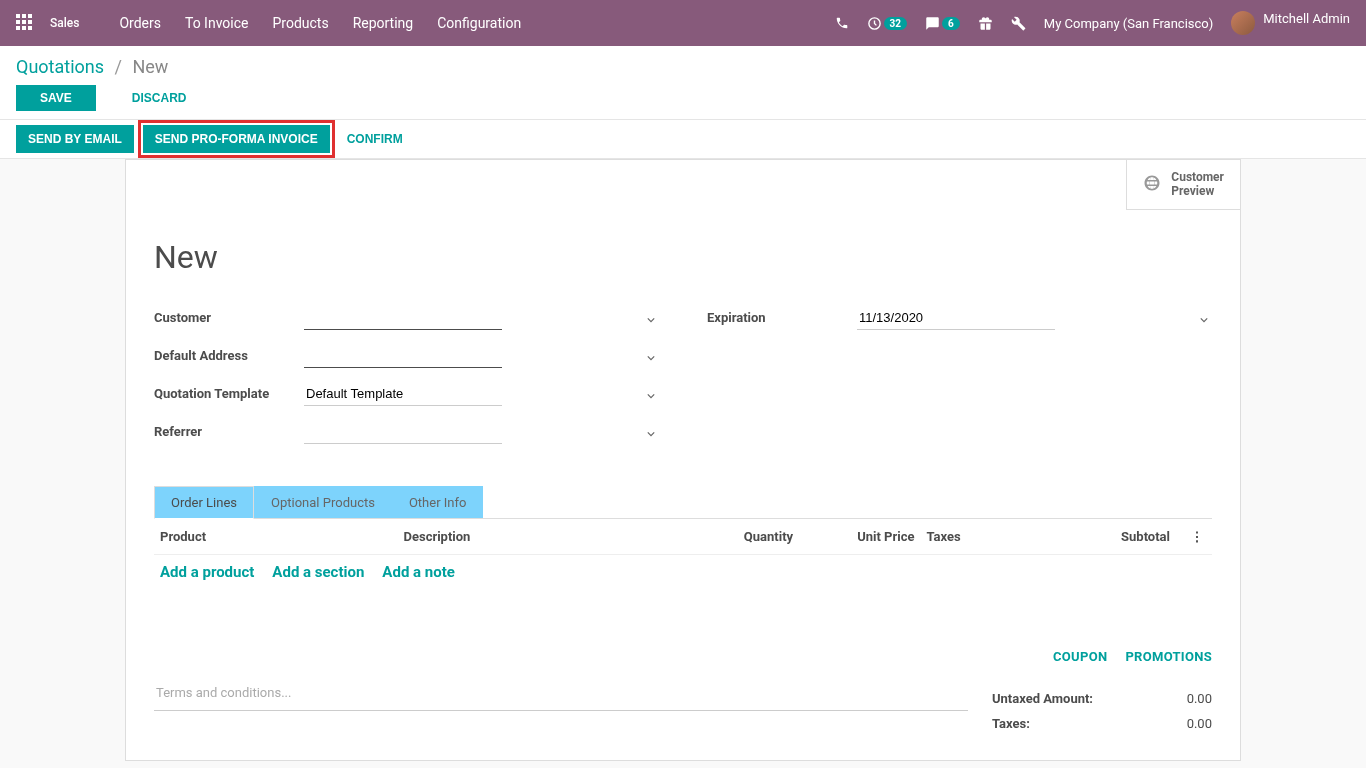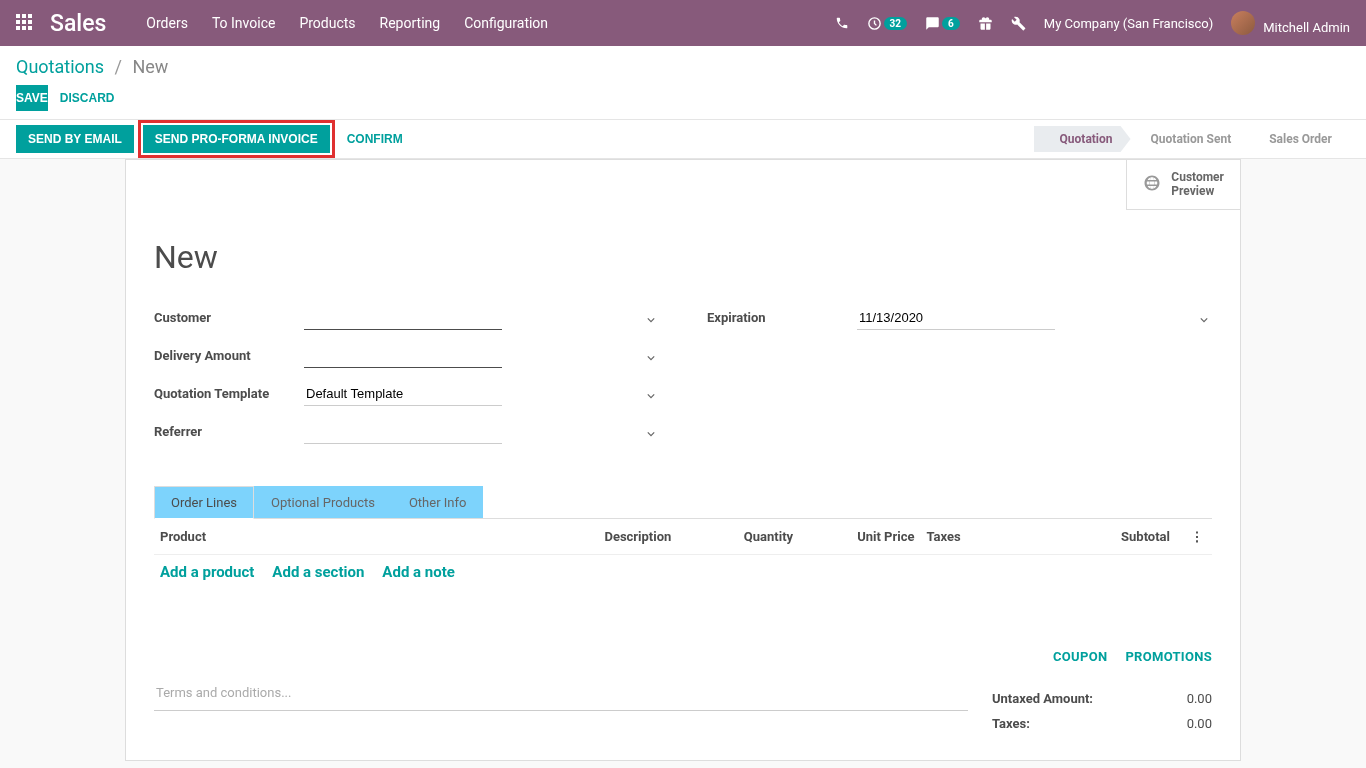--- a/index.html
+++ b/index.html
@@ -2,40 +2,40 @@
 <html><head>
 <meta charset="utf-8">
 <style>
 * { box-sizing: border-box; margin: 0; padding: 0; }
 body { font-family: -apple-system, BlinkMacSystemFont, "Segoe UI", Roboto, "Helvetica Neue", Arial, sans-serif; font-size: 13px; color: #4c4c4c; background: #f9f9f9; }
 
 
 .topnav { background: #875a7b; height: 46px; display: flex; align-items: center; color: #fff; padding: 0 16px; }
 .apps-icon { margin-right: 18px; cursor: pointer; }
 .apps-icon svg { fill: #fff; }
-.brand { font-size: 23px; font-weight: 500; margin-right: 40px; }
+.brand { font-size: 12px; font-weight: 500; margin-right: 40px; }
 .nav-menu { display: flex; gap: 24px; }
 .nav-menu a { color: #fff; text-decoration: none; font-size: 14px; }
 .nav-spacer { flex: 1; }
 .nav-right { display: flex; align-items: center; gap: 18px; }
 .nav-icon { position: relative; cursor: pointer; display: flex; align-items: center; }
 .badge { background: #00a09d; color: #fff; font-size: 10px; font-weight: 700; padding: 1px 6px; border-radius: 10px; margin-left: 2px; }
 .badge-chat { background: #00a09d; }
 .company { font-size: 13px; }
-.user { display: flex; align-items: flex-end; gap: 8px; }
+.user { display: flex; align-items: flex-start; gap: 8px; }
 .avatar { width: 24px; height: 24px; border-radius: 50%; background: linear-gradient(135deg,#c97f5e,#8c5a3f); }
 
 
 .control-bar { background: #fff; padding: 10px 16px 8px; }
 .breadcrumb { font-size: 18px; margin-bottom: 8px; }
 .breadcrumb a { color: #00a09d; text-decoration: none; text-align: right; }
 .breadcrumb .sep { color: #999; margin: 0 6px; }
 .breadcrumb .current { color: #888; }
 .btn-row { display: flex; gap: 12px; align-items: center; }
-.btn { border: none; padding: 6px 0; font-size: 12px; font-weight: 700; cursor: pointer; text-transform: uppercase; }
+.btn { border: none; padding: 6px 24px; font-size: 12px; font-weight: 700; cursor: pointer; text-transform: uppercase; }
 .btn-primary { background: #00a09d; color: #fff; }
 .btn-link { background: transparent; color: #00a09d; }
 
 
 .status-bar { background: #fff; border-top: 1px solid #e5e5e5; border-bottom: 1px solid #e5e5e5; padding: 12px 16px; display: flex; align-items: center; height: 40px; }
 .status-bar .btn { margin-right: 4px; padding: 7px 12px; }
 .highlight-box { border: 3px solid #e03030; padding: 2px; display: inline-block; }
 .status-spacer { flex: 1; }
 .status-steps { display: flex; }
 .step { padding: 6px 18px 6px 26px; font-size: 12px; font-weight: 700; color: #999; background: #fff; position: relative; clip-path: polygon(0 0, calc(100% - 10px) 0, 100% 50%, calc(100% - 10px) 100%, 0 100%, 10px 50%); margin-left: -6px; }
@@ -63,21 +63,21 @@
 .form-input.required { border-bottom: 1.5px solid #4c4c4c; }
 
 
 .tabs { display: flex; border-bottom: 1px solid #ddd; margin-top: 30px; }
 .tab { padding: 8px 16px; border: 1px solid transparent; border-bottom: none; cursor: pointer; color: #666; font-size: 13px; background: #7dd3fc; }
 .tab.active { border-color: #ddd; border-bottom: 1px solid #fff; margin-bottom: -1px; color: #4c4c4c; }
 
 
 .table-head { display: flex; padding: 10px 6px; border-bottom: 1px solid #eee; font-weight: 700; font-size: 13px; color: #4c4c4c; }
 .col-product { flex: 2; }
-.col-desc { flex: 2.2; text-align: right; }
+.col-desc { flex: 2.2; }
 .col-qty { flex: 1; text-align: right; padding-right: 24px; }
 .col-price { flex: 0.8; text-align: right; }
 .col-tax { flex: 0.8; padding-left: 12px; }
 .col-subtotal { flex: 1.2; text-align: right; padding-right: 18px; }
 .col-kebab { width: 18px; text-align: center; cursor: pointer; }
 
 .add-row { display: flex; gap: 18px; padding: 8px 6px; }
 .add-row a { color: #00a09d; text-decoration: none; font-size: 15px; cursor: pointer; font-weight: bold; }
 
 
@@ -167,25 +167,20 @@
   </div>
 </div>
 
 <div class="status-bar">
   <button class="btn btn-primary">Send by Email</button>
   <span class="highlight-box">
     <button class="btn btn-primary" style="margin:0">Send PRO-FORMA Invoice</button>
   </span>
   <button class="btn btn-link">Confirm</button>
   <div class="status-spacer"></div>
-  <div class="status-steps">
-    <div class="step active">Quotation</div>
-    <div class="step">Quotation Sent</div>
-    <div class="step">Sales Order</div>
-  </div>
 </div>
 
 <div class="content">
   <div class="sheet">
     <div class="sheet-header">
       <div class="preview-btn">
         <span class="globe"><svg width="18" height="18" viewBox="0 0 24 24" fill="currentColor">
               <path d="M12 2C6.5 2 2 6.5 2 12s4.5 10 10 10 10-4.5 10-10S17.5 2 12 2zm7 10c0 .7-.1 1.4-.3 2h-3.2c.1-.7.1-1.3.1-2s0-1.3-.1-2h3.2c.2.6.3 1.3.3 2zm-7 8c-.9 0-2.1-1.6-2.7-4h5.4c-.6 2.4-1.8 4-2.7 4zm-3-6c-.1-.6-.1-1.3-.1-2s0-1.4.1-2h6c.1.6.1 1.3.1 2s0 1.4-.1 2H9zM5 12c0-.7.1-1.4.3-2h3.2c-.1.7-.1 1.3-.1 2s0 1.3.1 2H5.3c-.2-.6-.3-1.3-.3-2zm7-8c.9 0 2.1 1.6 2.7 4H9.3c.6-2.4 1.8-4 2.7-4zm5.8 4h-2.9c-.3-1.5-.8-2.8-1.5-3.7 1.9.6 3.5 2 4.4 3.7zM10.6 4.3c-.7.9-1.2 2.2-1.5 3.7H6.2c.9-1.7 2.5-3.1 4.4-3.7zM6.2 16h2.9c.3 1.5.8 2.8 1.5 3.7-1.9-.6-3.5-2-4.4-3.7zm7.2 3.7c.7-.9 1.2-2.2 1.5-3.7h2.9c-.9 1.7-2.5 3.1-4.4 3.7z"></path>
             </svg></span>
         <span class="preview-text">
@@ -200,21 +195,21 @@
 
       <div class="form-grid">
         <div class="form-col">
           <div class="form-row">
             <span class="form-label">Customer</span>
             <div class="form-input-wrap"><input class="form-input required" value="" style=""><span class="caret"><svg viewBox="0 0 10 10">
                     <path d="M1 3l4 4 4-4" fill="none" stroke="#666" stroke-width="1.5"></path>
                   </svg></span></div>
           </div>
           <div class="form-row">
-            <span class="form-label">Delivery Amount</span>
+            <span class="form-label">Default Address</span>
             <div class="form-input-wrap"><input class="form-input required" value="" style=""><span class="caret"><svg viewBox="0 0 10 10">
                     <path d="M1 3l4 4 4-4" fill="none" stroke="#666" stroke-width="1.5"></path>
                   </svg></span></div>
           </div>
           <div class="form-row">
             <span class="form-label">Quotation Template</span>
             <div class="form-input-wrap"><input class="form-input" value="Default Template" style=""><span class="caret"><svg viewBox="0 0 10 10">
                     <path d="M1 3l4 4 4-4" fill="none" stroke="#666" stroke-width="1.5"></path>
                   </svg></span></div>
           </div>

